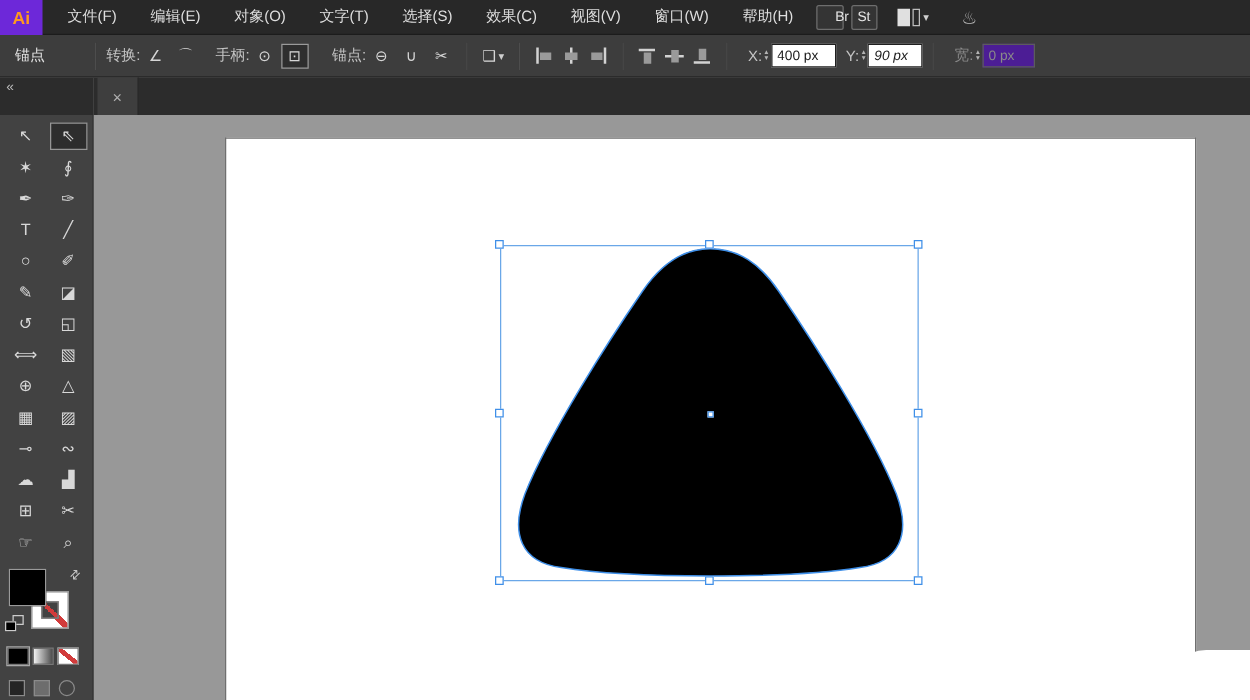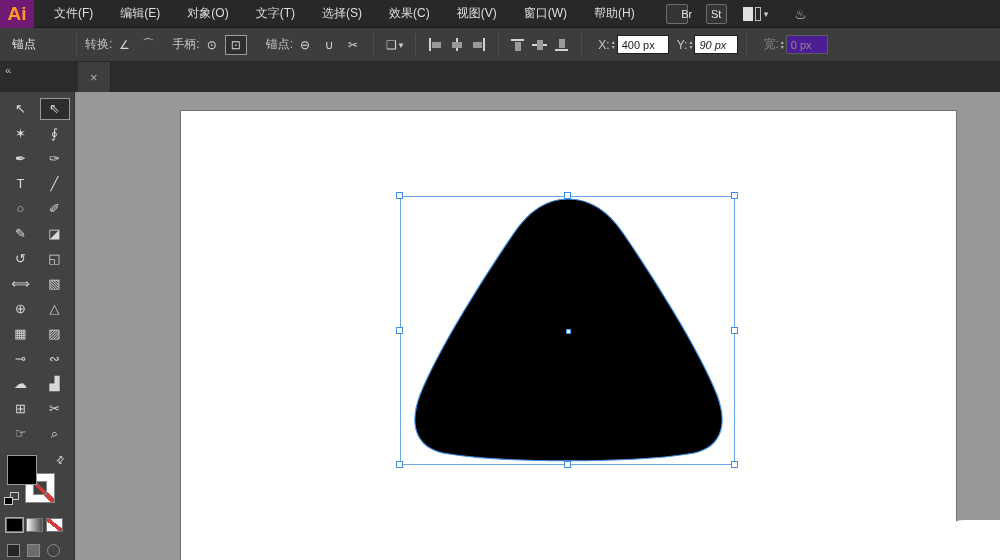--- a/index.html
+++ b/index.html
@@ -12,28 +12,28 @@
   button { border:0; background:none; padding:0; font-family:inherit; color:inherit; }
 
   
   .menubar {
     position:absolute; left:0; top:0; width:1000px; height:28px;
     background:#282828; border-bottom:1px solid #1c1c1c;
     display:flex; align-items:center; color:#dedede; font-size:12px;
   }
   .logo {
     width:34px; height:28px; display:flex; align-items:center; justify-content:center;
-    color:#ff9a1e; font-weight:bold; font-size:19px; background:#701a75;
+    color:#ff9a1e; font-weight:bold; font-size:14px; background:#6d28d9;
   }
   .menu-item { padding:0 7px; height:40px; display:flex; align-items:center; cursor:default;margin-left:13px; }
   .badge {
-    width:21px; height:20px; margin-left:18px; display:flex; align-items:center; justify-content:center;
+    width:21px; height:20px; margin-left:6px; display:flex; align-items:center; justify-content:center;
     font-size:11px; color:#e6e6e6; background:#343434; border:1px solid #6e6e6e; border-radius:2px;
   }
-  .badge-br { margin-left:24px;padding-left:20px; }
+  .badge-br { margin-left:11px;padding-left:20px; }
   .ws { display:flex; align-items:center; margin-left:16px; gap:3px; }
   .ws-rects { position:relative; width:18px; height:14px; display:inline-block; }
   .ws-rects i { position:absolute; display:block; }
   .ws-rects i:first-child { left:0; top:0; width:10px; height:14px; background:#e0e0e0; }
   .ws-rects i:last-child { left:12px; top:0; width:6px; height:14px; border:1px solid #bdbdbd; }
   .caret { font-size:9px; color:#cfcfcf; }
   .gesture { margin-left:26px; font-size:14px; color:#bdbdbd; }
 
   
   .controlbar {

